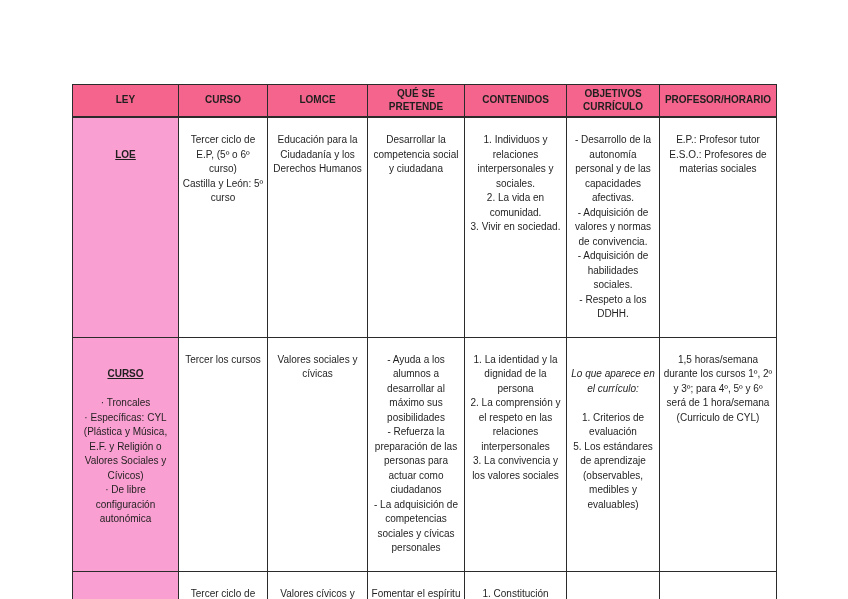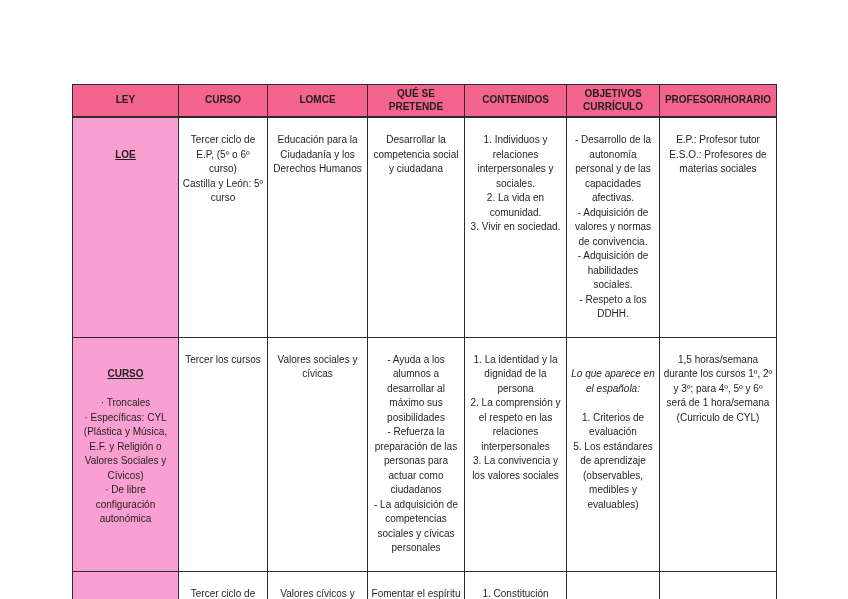--- a/index.html
+++ b/index.html
@@ -117,21 +117,21 @@
         </td>
         <td>Tercer los cursos</td>
         <td>Valores sociales y cívicas</td>
         <td>- Ayuda a los alumnos a desarrollar al máximo sus posibilidades
 - Refuerza la preparación de las personas para actuar como ciudadanos
 - La adquisición de competencias sociales y cívicas personales</td>
         <td>1. La identidad y la dignidad de la persona
 2. La comprensión y el respeto en las relaciones interpersonales
 3. La convivencia y los valores sociales</td>
         <td>
-          <div class="cell-intro-italic">Lo que aparece en el española:</div>
+          <div class="cell-intro-italic">Lo que aparece en el currículo:</div>
           <div>1. Criterios de evaluación
 5. Los estándares de aprendizaje (observables, medibles y evaluables)</div>
         </td>
         <td>1,5 horas/semana durante los cursos 1º, 2º y 3º; para 4º, 5º y 6º será de 1 hora/semana (Curriculo de CYL)</td>
       </tr>
       <tr class="r-lomloe">
         <td class="ley-cell">
           <div class="ley-title">LOMLOE</div>
         </td>
         <td>Tercer ciclo de E.P.</td>

